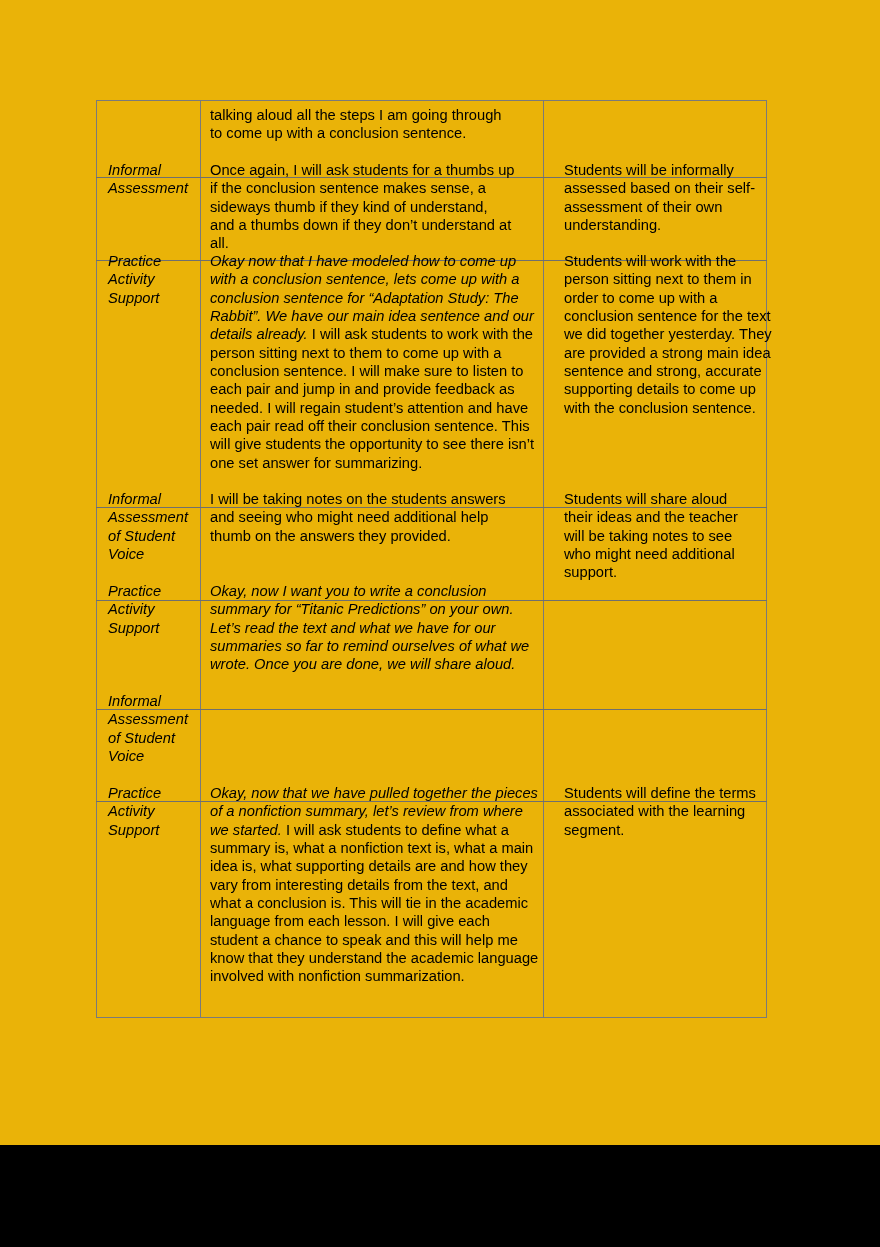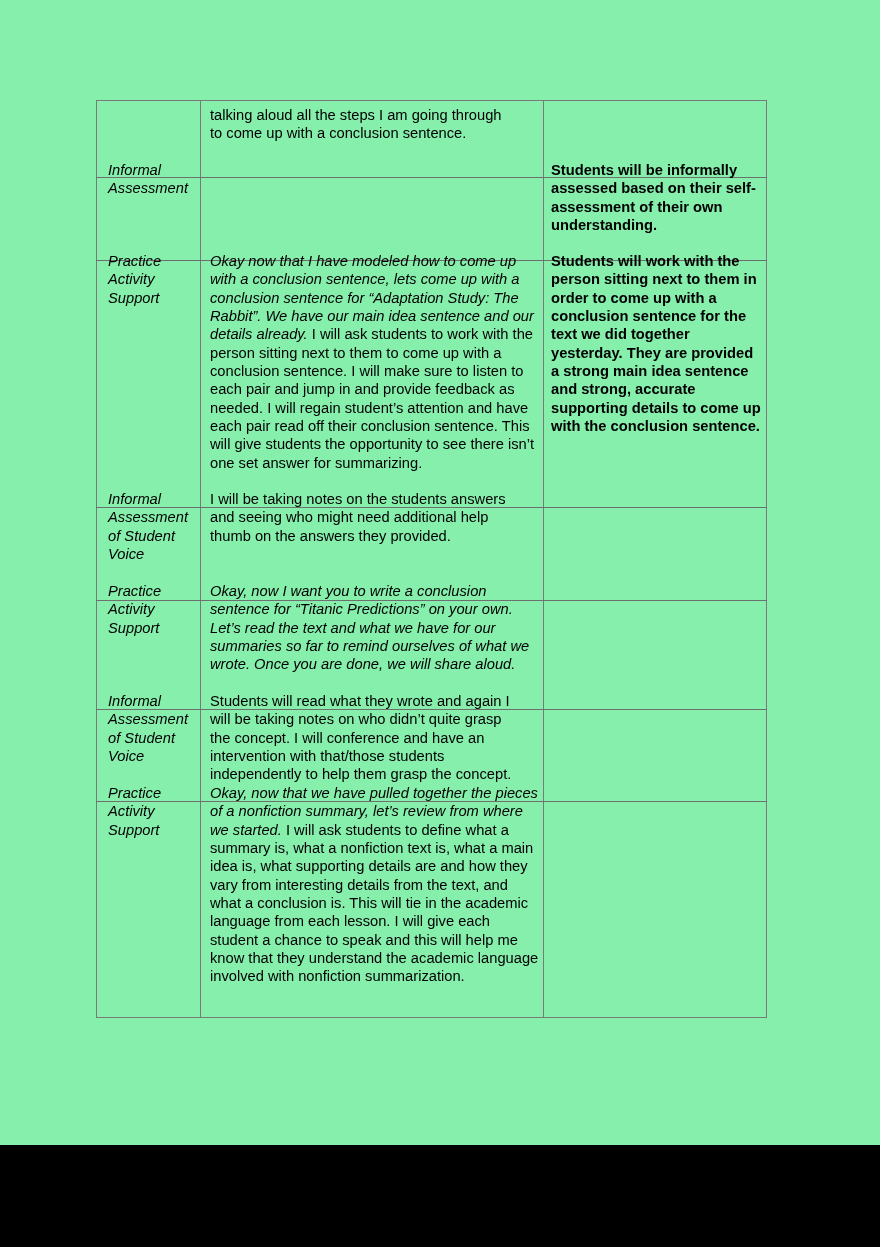--- a/index.html
+++ b/index.html
@@ -15,21 +15,21 @@
     overflow: hidden;
     font-family: "Liberation Sans", sans-serif;
     color: #000000;
   }
 
   #page {
     position: absolute;
     left: 0; top: 0;
     width: 880px;
     height: 1145px;
-    background: #86efac;
+    background: #eab308;
   }
 
   #footer-bar {
     position: absolute;
     left: 0;
     top: 1145px;
     width: 880px;
     height: 102px;
     background: #000000;
   }
@@ -75,21 +75,21 @@
   .cell {
     position: absolute;
     font-size: 14.7px;
     line-height: 18.35px;
     color: #000000;
     white-space: pre-wrap;
   }
 
   .col-label  { left: 12px;  width: 92px; font-style: italic; }
   .col-mid    { left: 114px; width: 332px; }
-  .col-right  { left: 455px; width: 214px; font-weight: bold; }
+  .col-right  { left: 468px; width: 214px; }
 
   .italic { font-style: italic; }
 
   .lead-italic { font-style: italic; margin-top: 21px; }
 </style>
 </head>
 <body>
 
 <div id="page">
 
@@ -105,20 +105,25 @@
     <div class="hrule" style="top:500px;"></div>
     <div class="hrule" style="top:609px;"></div>
     <div class="hrule" style="top:701px;"></div>
 
     <div class="cell col-mid" style="top:6px;">talking aloud all the steps I am going through
 to come up with a conclusion sentence.</div>
 
     <div class="cell col-label" style="top:61px;">Informal
 Assessment</div>
 
+    <div class="cell col-mid" style="top:61px;">Once again, I will ask students for a thumbs up
+if the conclusion sentence makes sense, a
+sideways thumb if they kind of understand,
+and a thumbs down if they don’t understand at
+all.</div>
 
     <div class="cell col-right" style="top:61px;">Students will be informally
 assessed based on their self-
 assessment of their own
 understanding.</div>
 
     <div class="cell col-label" style="top:152px;">Practice
 Activity
 Support</div>
 
@@ -128,43 +133,46 @@
 
     <div class="cell col-label" style="top:390px;">Informal
 Assessment
 of Student
 Voice</div>
 
     <div class="cell col-mid" style="top:390px;">I will be taking notes on the students answers
 and seeing who might need additional help
 thumb on the answers they provided.</div>
 
+    <div class="cell col-right" style="top:390px;">Students will share aloud
+their ideas and the teacher
+will be taking notes to see
+who might need additional
+support.</div>
 
     <div class="cell col-label" style="top:482px;">Practice
 Activity
 Support</div>
 
-    <div class="cell col-mid italic" style="top:482px;">Okay, now I want you to write a conclusion sentence for “Titanic Predictions” on your own. Let’s read the text and what we have for our summaries so far to remind ourselves of what we wrote. Once you are done, we will share aloud.</div>
+    <div class="cell col-mid italic" style="top:482px;">Okay, now I want you to write a conclusion summary for “Titanic Predictions” on your own. Let’s read the text and what we have for our summaries so far to remind ourselves of what we wrote. Once you are done, we will share aloud.</div>
 
 
     <div class="cell col-label" style="top:592px;">Informal
 Assessment
 of Student
 Voice</div>
 
-    <div class="cell col-mid" style="top:592px;">Students will read what they wrote and again I
-will be taking notes on who didn’t quite grasp
-the concept. I will conference and have an
-intervention with that/those students
-independently to help them grasp the concept.</div>
 
 
     <div class="cell col-label" style="top:684px;">Practice
 Activity
 Support</div>
 
     <div class="cell col-mid" style="top:684px;"><span class="lead-italic">Okay, now that we have pulled together the pieces of a nonfiction summary, let’s review from where we started.</span><span> I will ask students to define what a summary is, what a nonfiction text is, what a main idea is, what supporting details are and how they vary from interesting details from the text, and what a conclusion is. This will tie in the academic language from each lesson. I will give each student a chance to speak and this will help me know that they understand the academic language involved with nonfiction summarization.</span></div>
 
+    <div class="cell col-right" style="top:684px;">Students will define the terms
+associated with the learning
+segment.</div>
 
   </div>
 </div>
 
 <div id="footer-bar"></div>
 
 </body></html>

